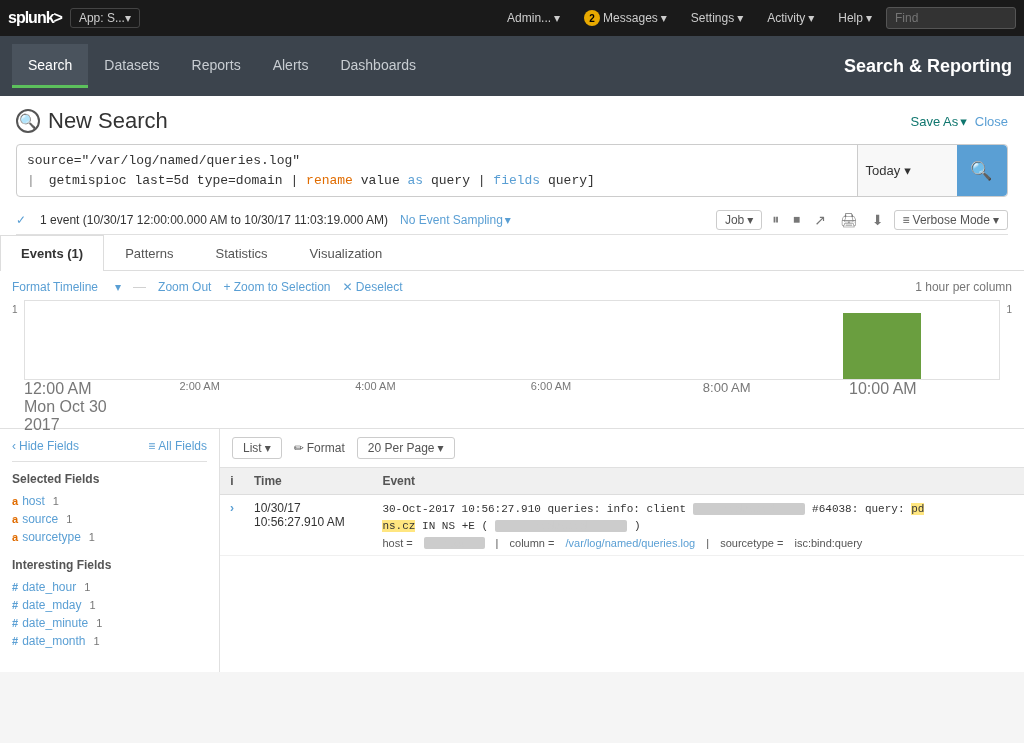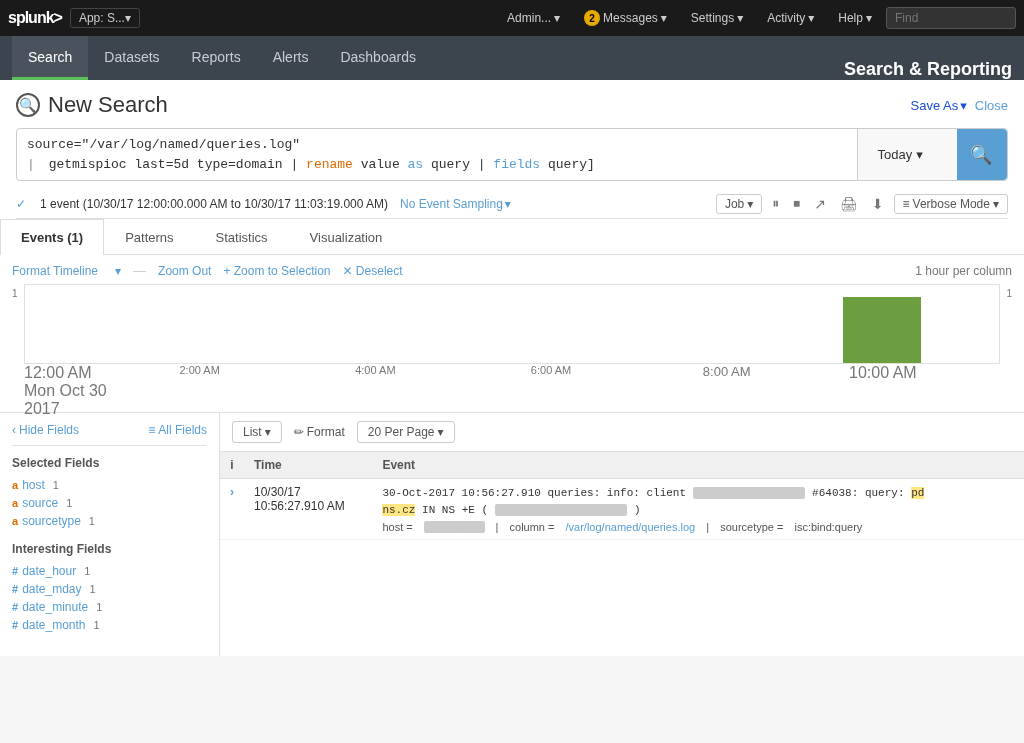--- a/index.html
+++ b/index.html
@@ -66,22 +66,22 @@
       padding: 3px 8px;
       border-radius: 3px;
       font-size: 12px;
       width: 130px;
     }
 
     
     .app-nav {
       background: #3c444d;
       display: flex;
-      align-items: flex-end;
-      height: 44px;
+      align-items: center;
+      height: 60px;
       padding: 0 12px;
     }
     .app-nav-tab {
       color: #c8cdd2;
       padding: 0 16px;
       height: 44px;
       display: flex;
       align-items: center;
       cursor: pointer;
       font-size: 14px;
@@ -132,21 +132,21 @@
       font-size: 22px;
       font-weight: normal;
       color: #333;
     }
     .search-header-right {
       display: flex;
       align-items: center;
       gap: 8px;
     }
     .btn-link {
-      color: #1d4ed8;
+      color: #0f766e;
       background: none;
       border: none;
       cursor: pointer;
       font-size: 13px;
       display: flex;
       align-items: center;
       gap: 2px;
     }
     .btn-close {
       color: #5a9fd4;
@@ -171,21 +171,21 @@
       font-family: 'Courier New', monospace;
       font-size: 13px;
       line-height: 1.5;
     }
     .search-query-display .kw-source { color: #333; }
     .search-query-display .kw-as { color: #5a9fd4; }
     .search-query-display .kw-fields { color: #5a9fd4; }
     .search-query-display .kw-rename { color: #e06c00; }
     .search-bar-time {
       border-left: 1px solid #ccc;
-      padding: 0 20px;
+      padding: 0 8px;
       display: flex;
       align-items: center;
       cursor: pointer;
       background: #f8f8f8;
       gap: 4px;
       font-size: 13px;
       color: #333;
       min-width: 100px;
     }
     .search-btn {

